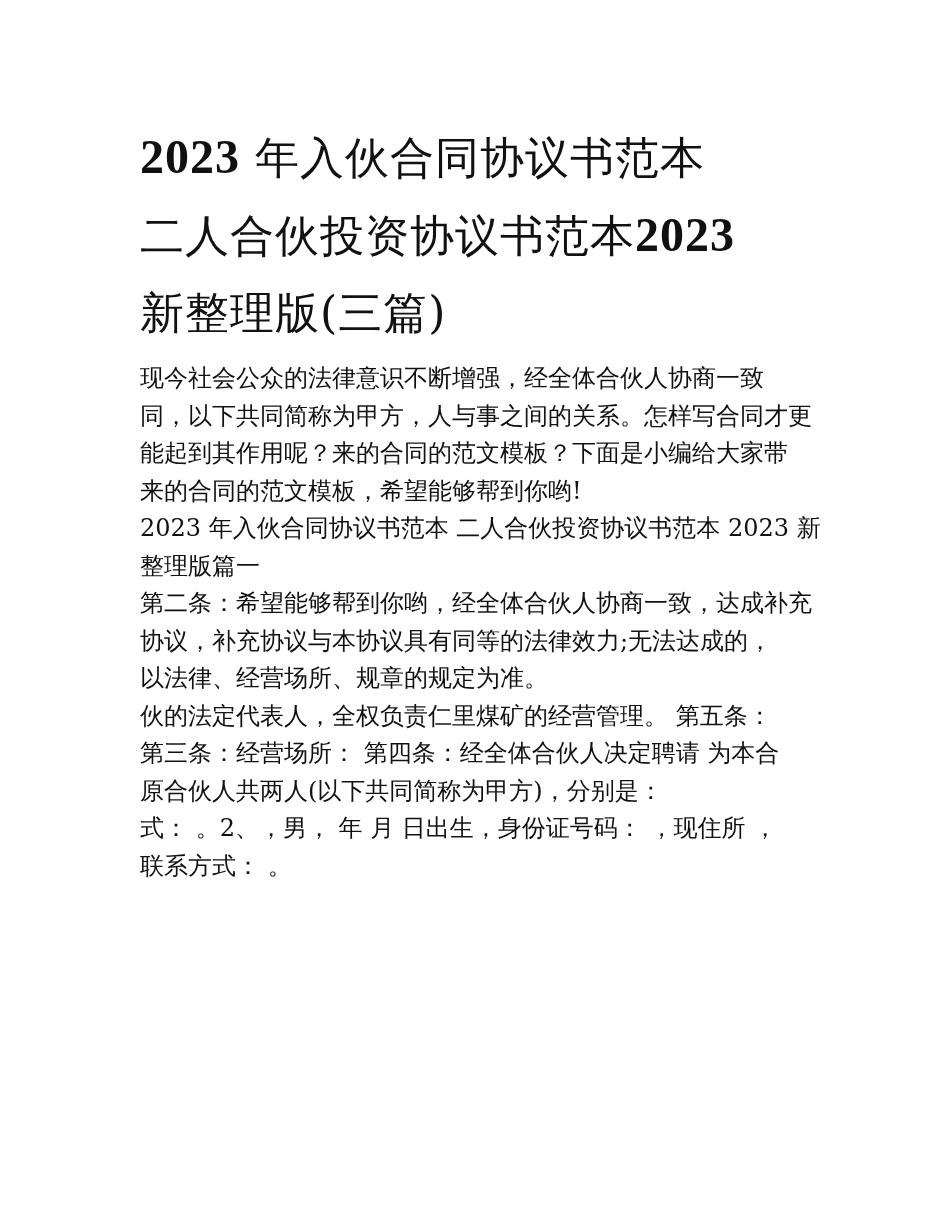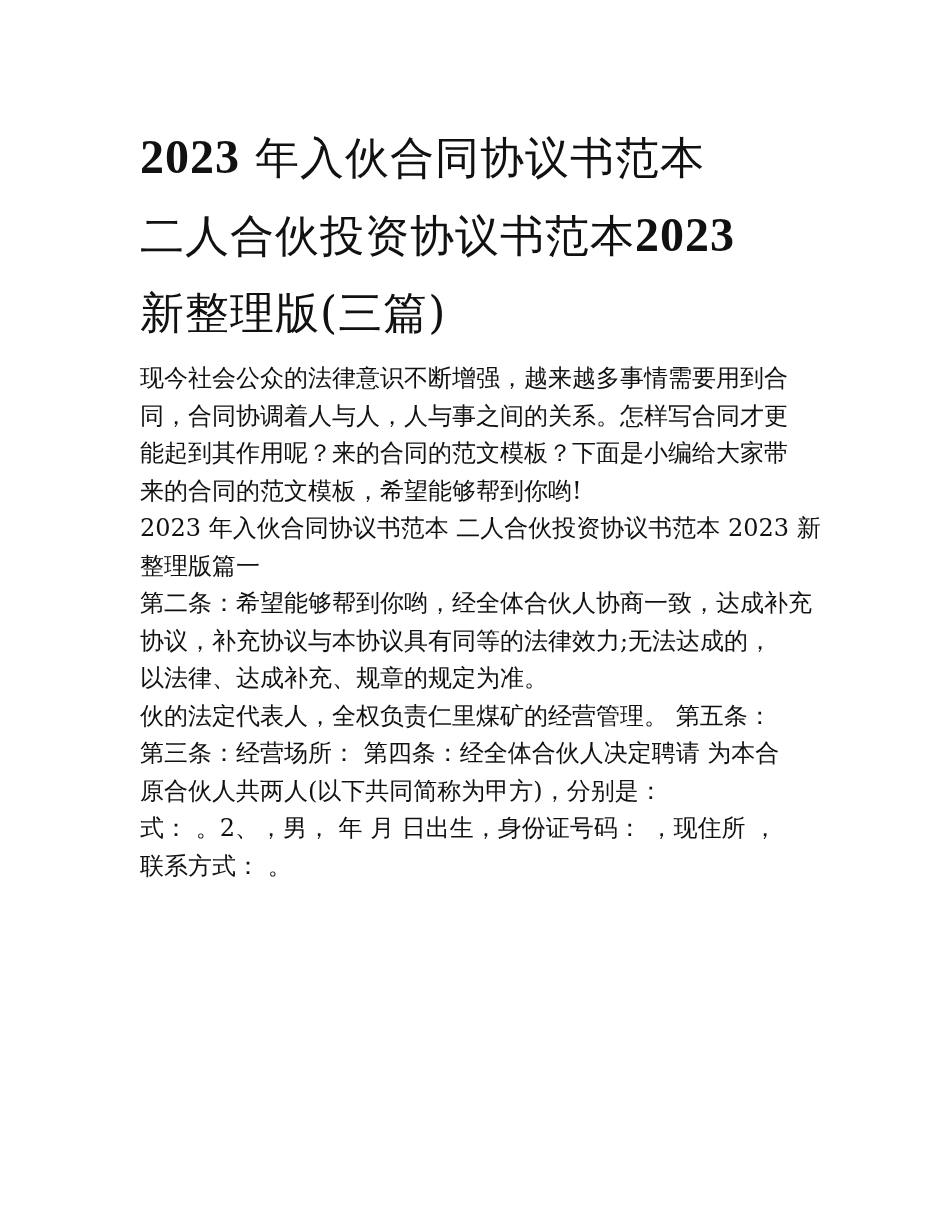--- a/index.html
+++ b/index.html
@@ -26,28 +26,28 @@
 <body>
 
 <div class="page">
   <h1 class="title">
     <span class="title-line"><span class="num">2023</span> <span>年入伙合同协议书范本</span></span>
     <span class="title-line"><span>二人合伙投资协议书范本</span><span class="num">2023</span></span>
     <span class="title-line"><span>新整理版(三篇)</span></span>
   </h1>
 
   <div class="body">
-    <span class="line">现今社会公众的法律意识不断增强，越来越多事情需要用到合</span>
-    <span class="line">同，合同协调着人与人，人与事之间的关系。怎样写合同才更</span>
+    <span class="line">现今社会公众的法律意识不断增强，经全体合伙人协商一致</span>
+    <span class="line">同，以下共同简称为甲方，人与事之间的关系。怎样写合同才更</span>
     <span class="line">能起到其作用呢？来的合同的范文模板？下面是小编给大家带</span>
     <span class="line">来的合同的范文模板，希望能够帮到你哟!</span>
     <span class="line">2023 年入伙合同协议书范本 二人合伙投资协议书范本 2023 新</span>
     <span class="line">整理版篇一</span>
     <span class="line">第二条：希望能够帮到你哟，经全体合伙人协商一致，达成补充</span>
     <span class="line">协议，补充协议与本协议具有同等的法律效力;无法达成的，</span>
-    <span class="line">以法律、达成补充、规章的规定为准。</span>
+    <span class="line">以法律、经营场所、规章的规定为准。</span>
     <span class="line">伙的法定代表人，全权负责仁里煤矿的经营管理。 第五条：</span>
     <span class="line">第三条：经营场所： 第四条：经全体合伙人决定聘请 为本合</span>
     <span class="line">原合伙人共两人(以下共同简称为甲方)，分别是：</span>
     <span class="line">式： 。2、，男， 年 月 日出生，身份证号码： ，现住所 ，</span>
     <span class="line">联系方式： 。</span>
   </div>
 </div>
 
 </body></html>

